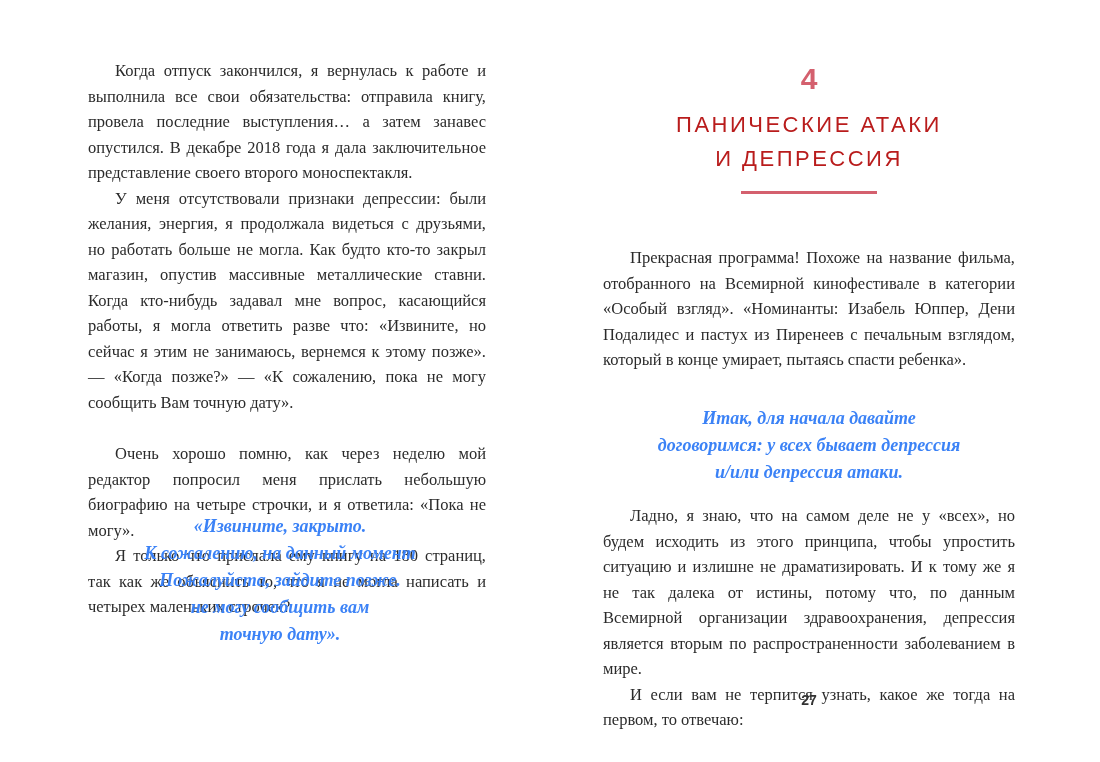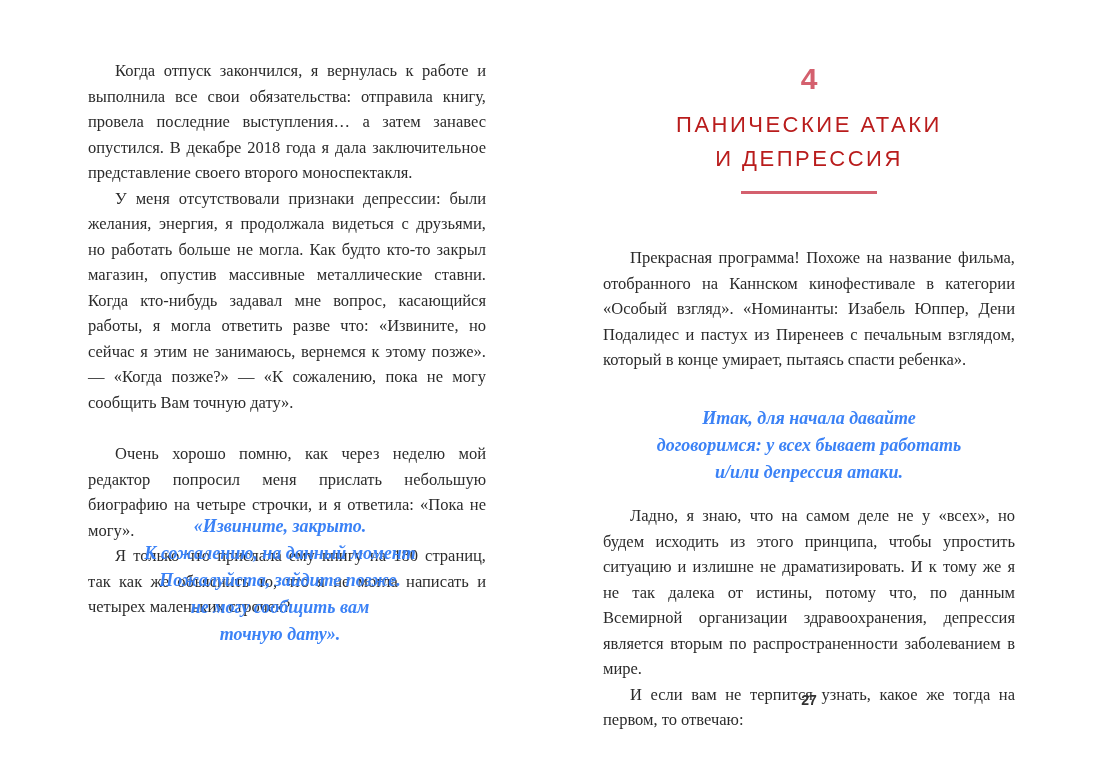--- a/index.html
+++ b/index.html
@@ -126,26 +126,26 @@
     <div class="chapter-head">
       <div class="chapter-number">4</div>
       <div class="chapter-title">
         <div>ПАНИЧЕСКИЕ АТАКИ</div>
         <div>И ДЕПРЕССИЯ</div>
       </div>
       <div class="title-divider"></div>
     </div>
 
     <div class="right-text-top body-text">
-      <p>Прекрасная программа! Похоже на название фильма, отобранного на Каннском кинофестивале в категории «Особый взгляд». «Номинанты: Изабель Юппер, Дени Подалидес и пастух из Пиренеев с печальным взглядом, который в конце умирает, пытаясь спасти ребенка».</p>
+      <p>Прекрасная программа! Похоже на название фильма, отобранного на Всемирной кинофестивале в категории «Особый взгляд». «Номинанты: Изабель Юппер, Дени Подалидес и пастух из Пиренеев с печальным взглядом, который в конце умирает, пытаясь спасти ребенка».</p>
     </div>
 
     <div class="quote quote-right">
       <div>Итак, для начала давайте</div>
-      <div>договоримся: у всех бывает работать</div>
+      <div>договоримся: у всех бывает депрессия</div>
       <div>и/или депрессия атаки.</div>
     </div>
 
     <div class="right-text-bottom body-text">
       <p>Ладно, я знаю, что на самом деле не у «всех», но будем исходить из этого принципа, чтобы упростить ситуацию и излишне не драматизировать. И к тому же я не так далека от истины, потому что, по данным Всемирной организации здравоохранения, депрессия является вторым по распространенности заболеванием в мире.</p>
       <p>И если вам не терпится узнать, какое же тогда на первом, то отвечаю:</p>
     </div>
 
     <div class="page-number">27</div>
 

